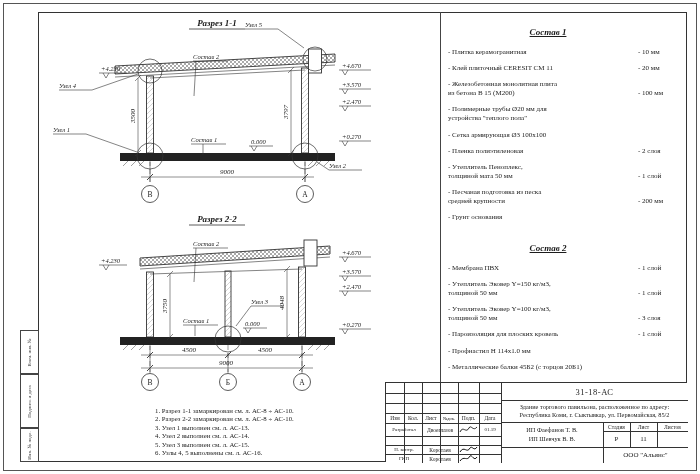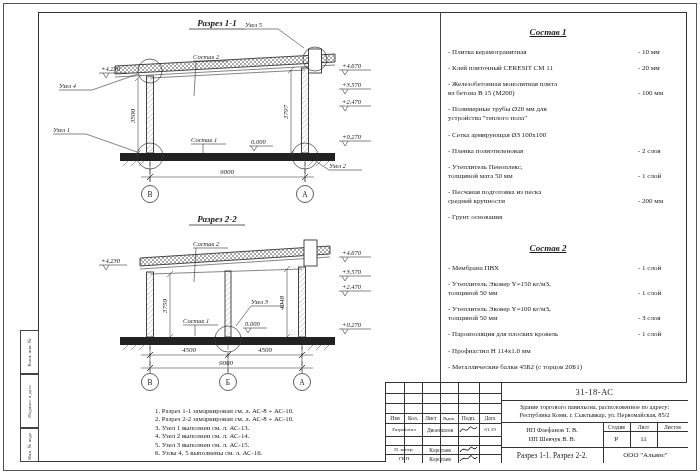--- a/index.html
+++ b/index.html
@@ -361,16 +361,15 @@
     <div class="cell f63" style="left:115px; top:17px; width:187px; height:22px;">Здание торгового павильона, расположенное по адресу:
 Республика Коми, г. Сыктывкар, ул. Первомайская, 85/2</div>
     <div class="cell f63" style="left:115px; top:39px; width:102px; height:25px;">ИП Фаефанов Т. В.
 ИП Шевчук В. В.</div>
     <div class="cell f55" style="left:217px; top:39px; width:27px; height:9px;">Стадия</div>
     <div class="cell f55" style="left:244px; top:39px; width:27px; height:9px;">Лист</div>
     <div class="cell f55" style="left:271px; top:39px; width:31px; height:9px;">Листов</div>
     <div class="cell f7" style="left:217px; top:48px; width:27px; height:16px;">Р</div>
     <div class="cell f7" style="left:244px; top:48px; width:27px; height:16px;">11</div>
     <div class="cell f7" style="left:271px; top:48px; width:31px; height:16px;"></div>
-    <div class="cell f75" style="left:115px; top:64px; width:102px; height:16px;">Разрез 1-1. Разрез 2-2.</div>
     <div class="cell f7" style="left:217px; top:64px; width:85px; height:16px;">ООО "Альянс"</div>
   </div>
 </div>
 
 </body></html>

